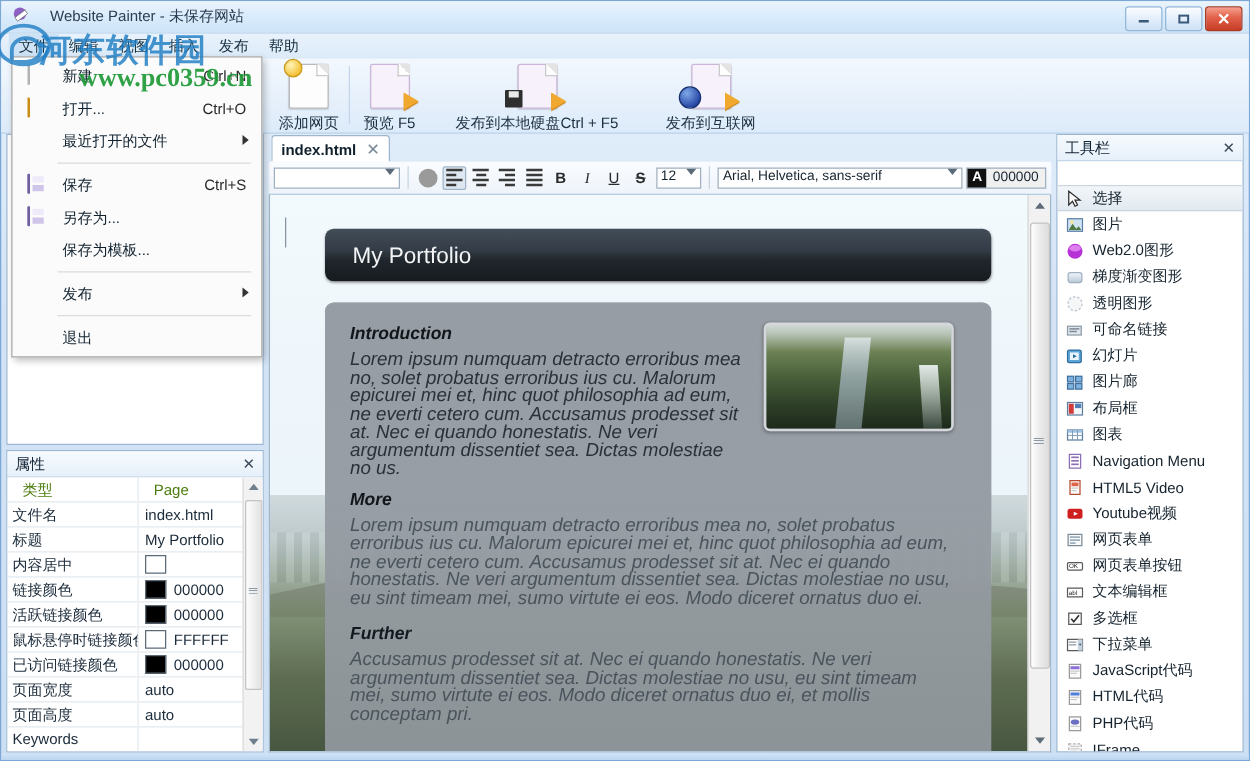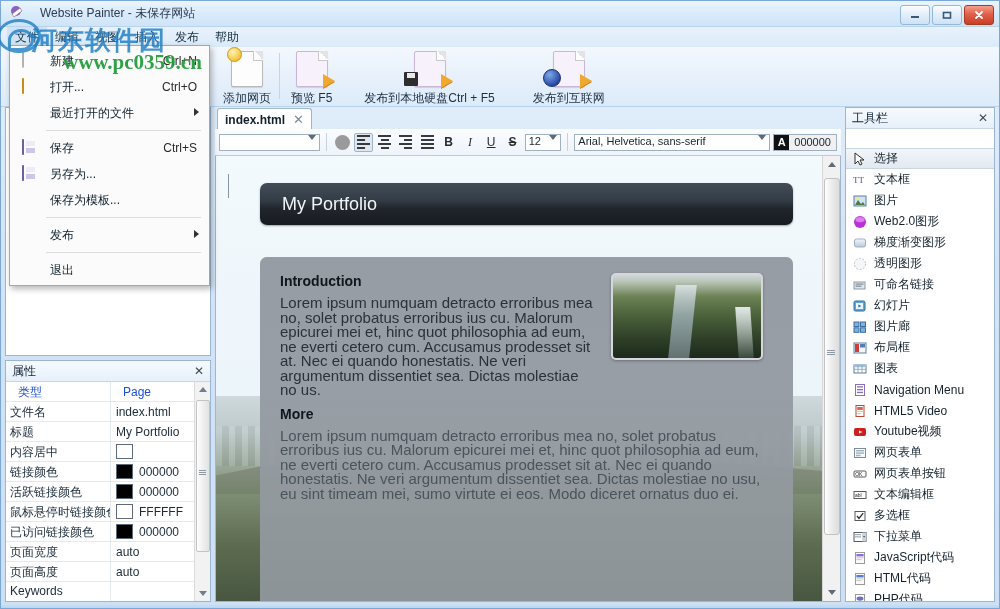--- a/index.html
+++ b/index.html
@@ -188,21 +188,21 @@
     font-size:12px;
   }
   .prow .k{
     width:105px;flex:0 0 105px;padding:2px 4px;box-sizing:border-box;
     color:#1b2b3a;border-right:1px solid #e4eaf0;overflow:hidden;white-space:nowrap;
   }
   .prow .v{
     flex:1 1 auto;padding:2px 5px;box-sizing:border-box;color:#1b2b3a;
     display:flex;align-items:center;gap:6px;overflow:hidden;white-space:nowrap;
   }
-  .prow.dim .k,.prow.dim .v{color:#1d4ed8;padding-left:12px;}
+  .prow.dim .k,.prow.dim .v{color:#4d7c0f;padding-left:12px;}
   .swatch{
     width:17px;height:15px;border:1px solid #5d6b78;box-sizing:border-box;flex:0 0 17px;
   }
   .prop-scroll{
     position:absolute;right:0;top:0;width:15px;bottom:0;
     background:#f2f2f2;border-left:1px solid #dcdcdc;
   }
   .ps-thumb{
     position:absolute;left:1px;top:18px;width:12px;height:150px;
     background:linear-gradient(90deg,#fdfdfd,#e2e2e2);
@@ -307,25 +307,26 @@
     position:absolute;left:44px;top:27px;width:533px;bottom:0;
   }
   .page-header{
     height:42px;border-radius:7px;
     background:linear-gradient(180deg,#434d57 0%,#343d47 40%,#20262c 60%,#171b20 100%);
     display:flex;align-items:center;padding-left:22px;box-sizing:border-box;
     color:#f2f4f6;font-size:18px;
     box-shadow:0 1px 2px rgba(0,0,0,.35);
   }
   .page-body{
-    margin-top:23px;border-radius:7px 7px 0 0;
+    margin-top:8px;border-radius:7px 7px 0 0;
     background:rgba(150,156,163,.88);
     padding:16px 30px 10px 20px;box-sizing:border-box;
     position:absolute;left:0;right:0;top:51px;bottom:0;
     box-shadow:inset 0 1px 0 rgba(255,255,255,.35);
+    font-style:italic;
   }
   .sect-h{font-size:14px;color:#11161b;margin:0 0 7px 0;}
   .sect-h.dim{color:#121a20;}
   .sect-p{
     font-size:15px;line-height:14.5px;color:#2a3138;margin:0 0 12px 0;
   }
   .sect-p.dim{color:#4a545c;}
   .intro-row{display:flex;gap:14px;}
   .intro-txt{flex:1 1 auto;}
   .photo{
@@ -654,20 +655,24 @@
                 <p class="sect-p">Lorem ipsum numquam detracto erroribus mea no, solet probatus erroribus ius cu. Malorum epicurei mei et, hinc quot philosophia ad eum, ne everti cetero cum. Accusamus prodesset sit at. Nec ei quando honestatis. Ne veri argumentum dissentiet sea. Dictas molestiae no us.</p>
               </div>
               <div class="photo"></div>
             </div>
 
             <div style="position:relative;z-index:2;margin-top:-4px;">
               <h3 class="sect-h">More</h3>
               <p class="sect-p dim">Lorem ipsum numquam detracto erroribus mea no, solet probatus erroribus ius cu. Malorum epicurei mei et, hinc quot philosophia ad eum, ne everti cetero cum. Accusamus prodesset sit at. Nec ei quando honestatis. Ne veri argumentum dissentiet sea. Dictas molestiae no usu, eu sint timeam mei, sumo virtute ei eos. Modo diceret ornatus duo ei.</p>
             </div>
 
+            <div style="position:relative;z-index:2;margin-top:4px;">
+              <h3 class="sect-h dim">Further</h3>
+              <p class="sect-p dim">Accusamus prodesset sit at. Nec ei quando honestatis. Ne veri argumentum dissentiet sea. Dictas molestiae no usu, eu sint timeam mei, sumo virtute ei eos. Modo diceret ornatus duo ei, et mollis conceptam pri.</p>
+            </div>
           </div>
         </div>
       </div>
 
       <div class="vscroll">
         <div class="vs-arrow vs-up"></div>
         <div class="vs-thumb"></div>
         <div class="vs-grip"></div>
         <div class="vs-arrow vs-dn"></div>
       </div>
@@ -683,28 +688,20 @@
 
       <div class="tb-item sel">
         <span class="ti">
             <svg width="14" height="14" viewBox="0 0 14 14">
               <path d="M2 1 L2 12 L5 9 L7 13 L9 12 L7 8 L11 8 Z" fill="#fff" stroke="#2b2b2b" stroke-width="1"></path>
             </svg>
           </span>
         <span>选择</span>
       </div>
 
-      <div class="tb-item">
-        <span class="ti">
-            <svg width="14" height="14" viewBox="0 0 14 14">
-              <text x="0" y="10" font-size="9" font-family="Liberation Serif, serif" fill="#4d4d9a">TT</text>
-            </svg>
-          </span>
-        <span>文本框</span>
-      </div>
 
       <div class="tb-item">
         <span class="ti">
             <svg width="14" height="14" viewBox="0 0 14 14">
               <rect x="1" y="2" width="12" height="10" fill="#cfe3f3" stroke="#5a7fa6"></rect>
               <path d="M2 11 L5 6 L8 10 L10 8 L12 11 Z" fill="#4f7a43"></path>
               <circle cx="4.5" cy="4.5" r="1.2" fill="#ffe27a"></circle>
             </svg>
           </span>
         <span>图片</span>

